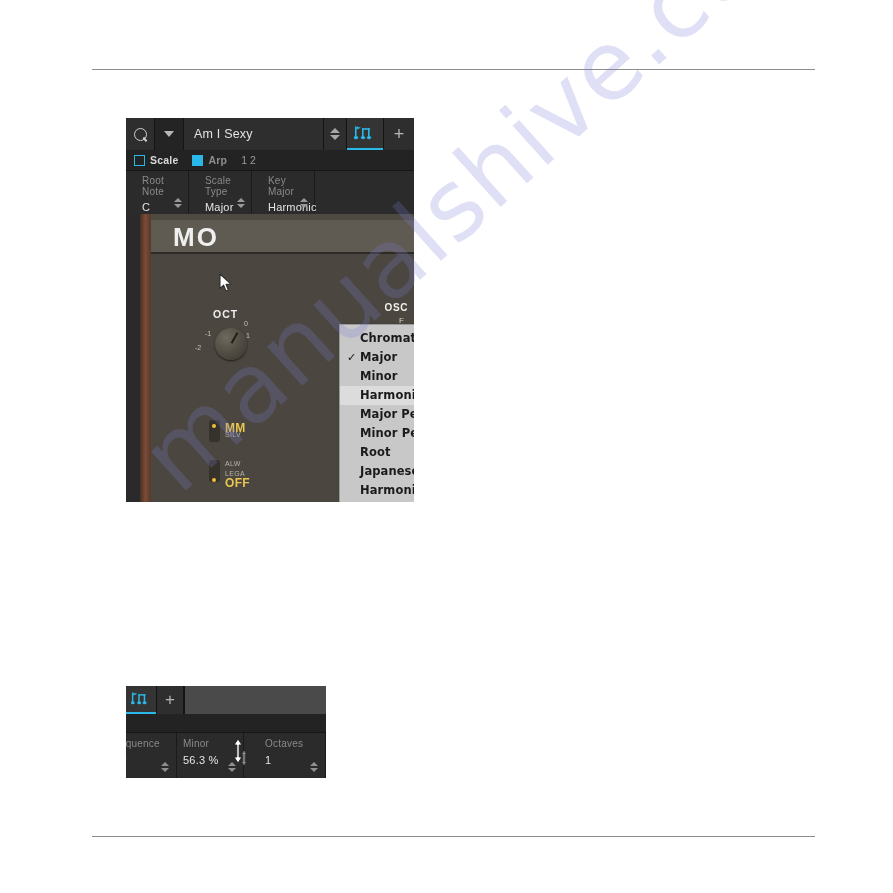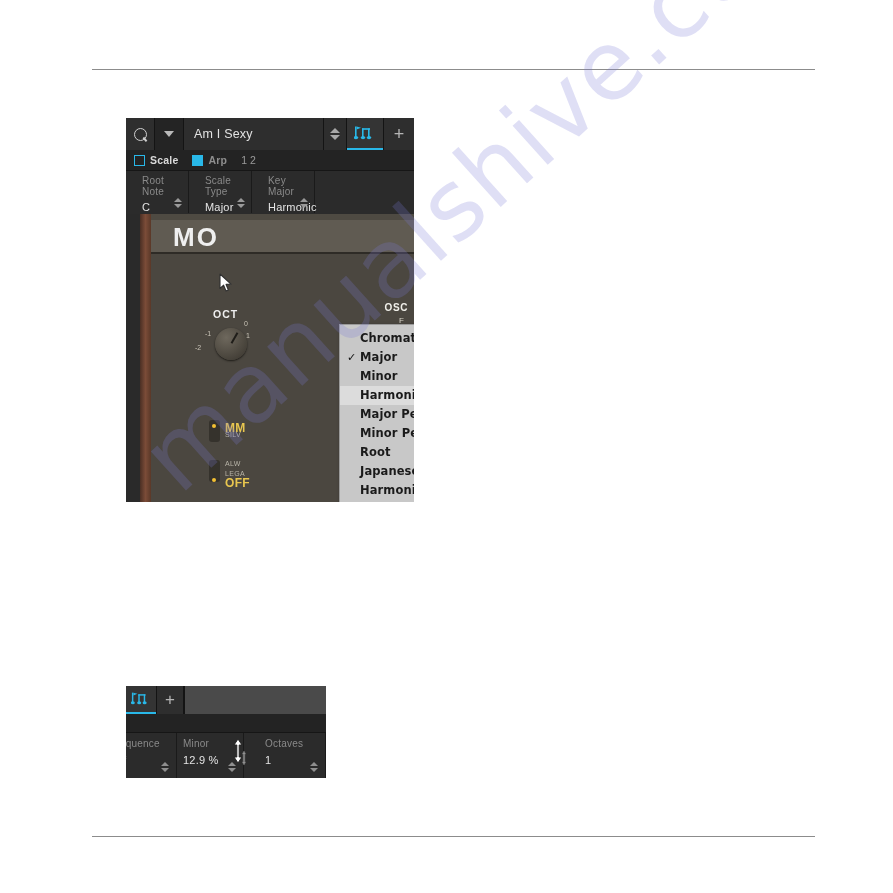--- a/index.html
+++ b/index.html
@@ -670,21 +670,21 @@
       <div class="f2-param" id="p-seq">
         <div class="f2-label">equence</div>
         <div class="f2-value">ff</div>
         <span class="f2-spin">
           <span class="sp-up"></span>
           <span class="sp-dn"></span>
         </span>
       </div>
       <div class="f2-param" id="p-swing">
         <div class="f2-label">Minor</div>
-        <div class="f2-value">12.9 %</div>
+        <div class="f2-value">56.3 %</div>
         <span class="f2-spin">
           <span class="sp-up"></span>
           <span class="sp-dn"></span>
         </span>
       </div>
       <div class="f2-param" id="p-oct">
         <div class="f2-label">Octaves</div>
         <div class="f2-value">1</div>
         <span class="f2-spin">
           <span class="sp-up"></span>

